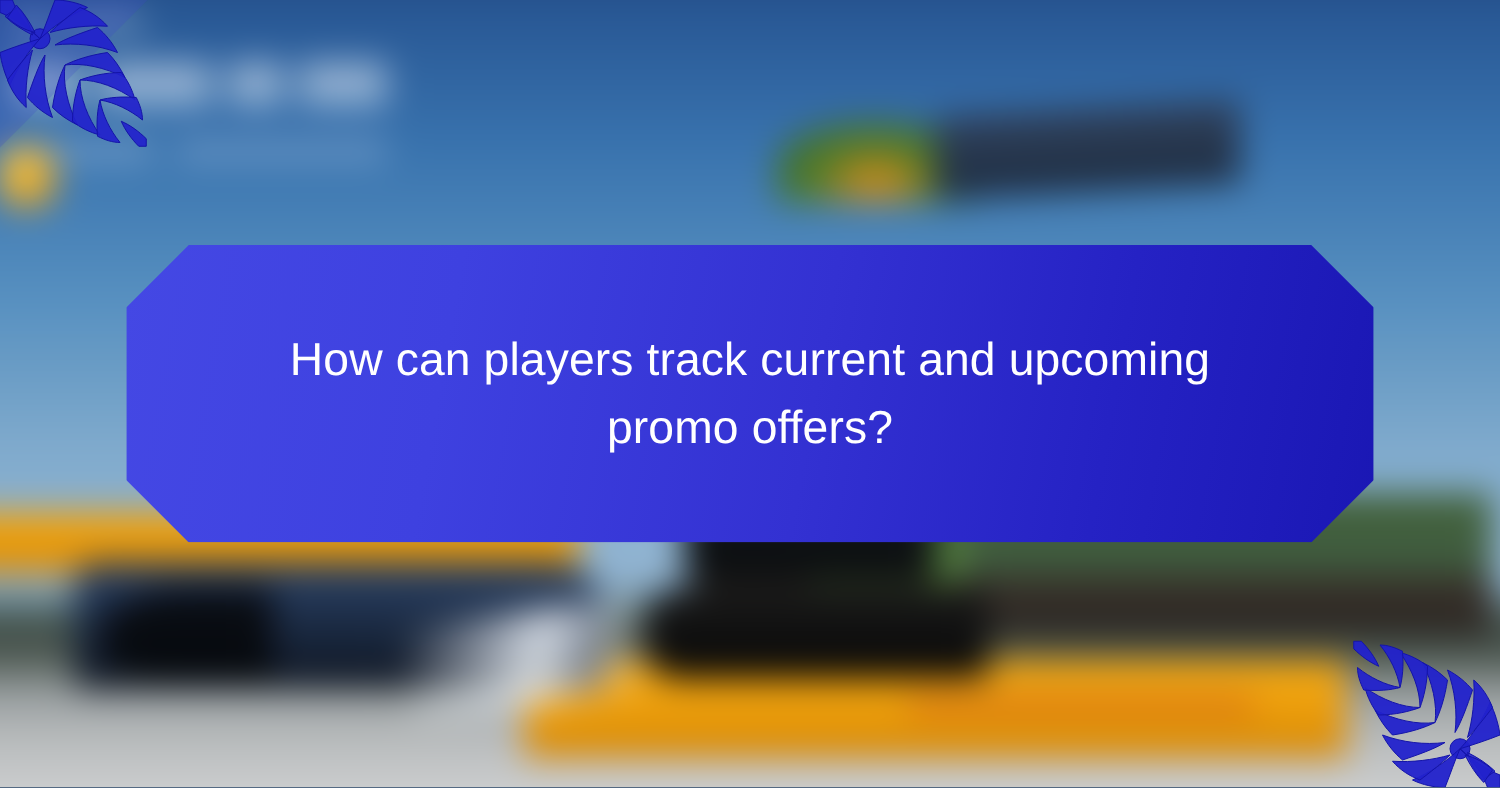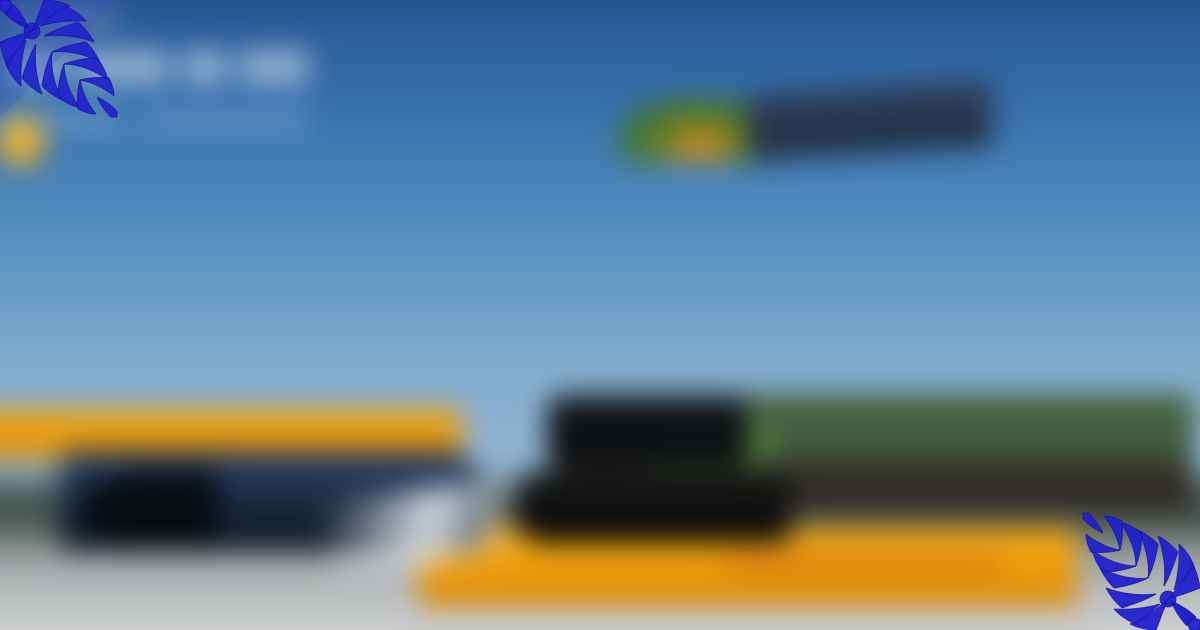--- a/index.html
+++ b/index.html
@@ -274,14 +274,17 @@
         <path d="M64 64 C64 78 70 94 80 108 C72 106 64 102 58 97 C58 84 61 72 64 64 Z"></path>
         <path d="M80 80 C92 82 104 88 114 96 C114 90 112 84 109 78 C98 77 87 78 80 80 Z"></path>
         <path d="M80 80 C82 92 88 104 96 114 C90 114 84 112 78 109 C77 98 78 87 80 80 Z"></path>
         <path d="M97 97 C104 100 111 105 117 111 L117 117 L111 117 C105 111 100 104 97 97 Z"></path>
         <path d="M14 6 C20 12 24 20 26 28 C18 24 10 19 4 13 Z" fill-opacity="0.85"></path>
         <path d="M6 14 C12 20 20 24 28 26 C24 18 19 10 13 4 Z" fill-opacity="0.85"></path>
       </g>
     </svg>
   </div>
 
+  <div class="banner">
+    <h1 class="banner-title">How can players track current and upcoming promo offers?</h1>
+  </div>
 
 </div>
 
 </body></html>

